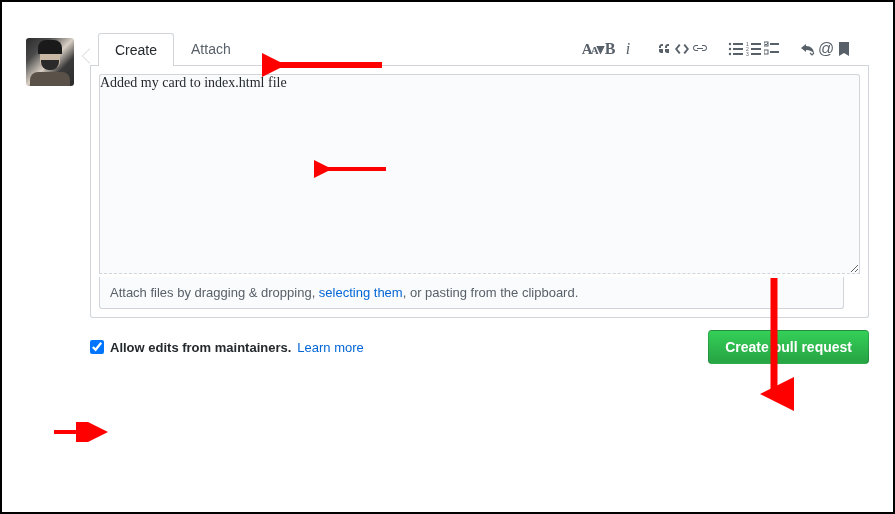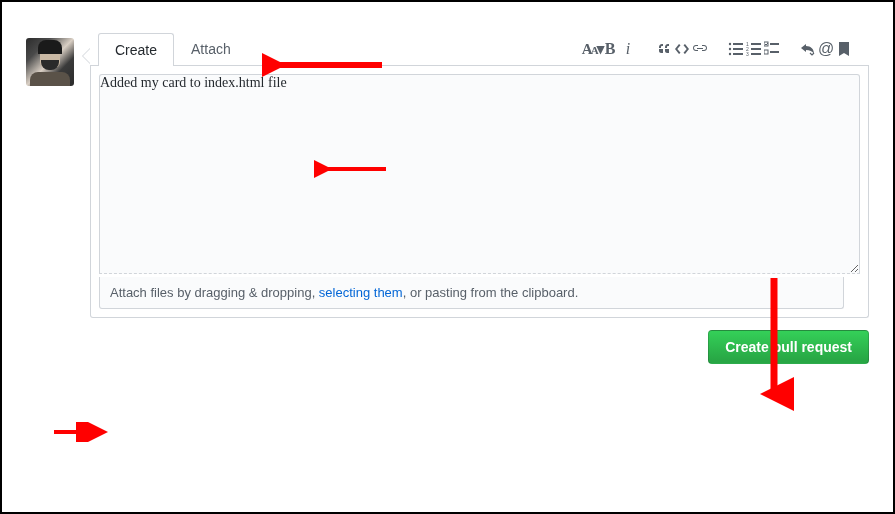--- a/index.html
+++ b/index.html
@@ -309,20 +309,25 @@
       </div>
 
       <div class="comment-body">
         <textarea class="textarea" style="">Added my card to index.html file</textarea>
         <div class="attach-hint">
           <span>Attach files by dragging &amp; dropping, </span><a>selecting them</a><span>, or pasting from the clipboard.</span>
         </div>
       </div>
 
       <div class="footer">
+        <label class="allow">
+          <input type="checkbox" checked="" style="">
+          <span class="label">Allow edits from maintainers.</span>
+          <a href="#">Learn more</a>
+        </label>
         <button class="btn-primary">Create pull request</button>
       </div>
 
     </div>
   </div>
 </div>
 
 <svg class="arrow-ann" style="left:260px; top:48px;" width="130" height="30">
   <defs>
       <marker id="ah1" markerWidth="10" markerHeight="10" refX="2" refY="5" orient="auto">

